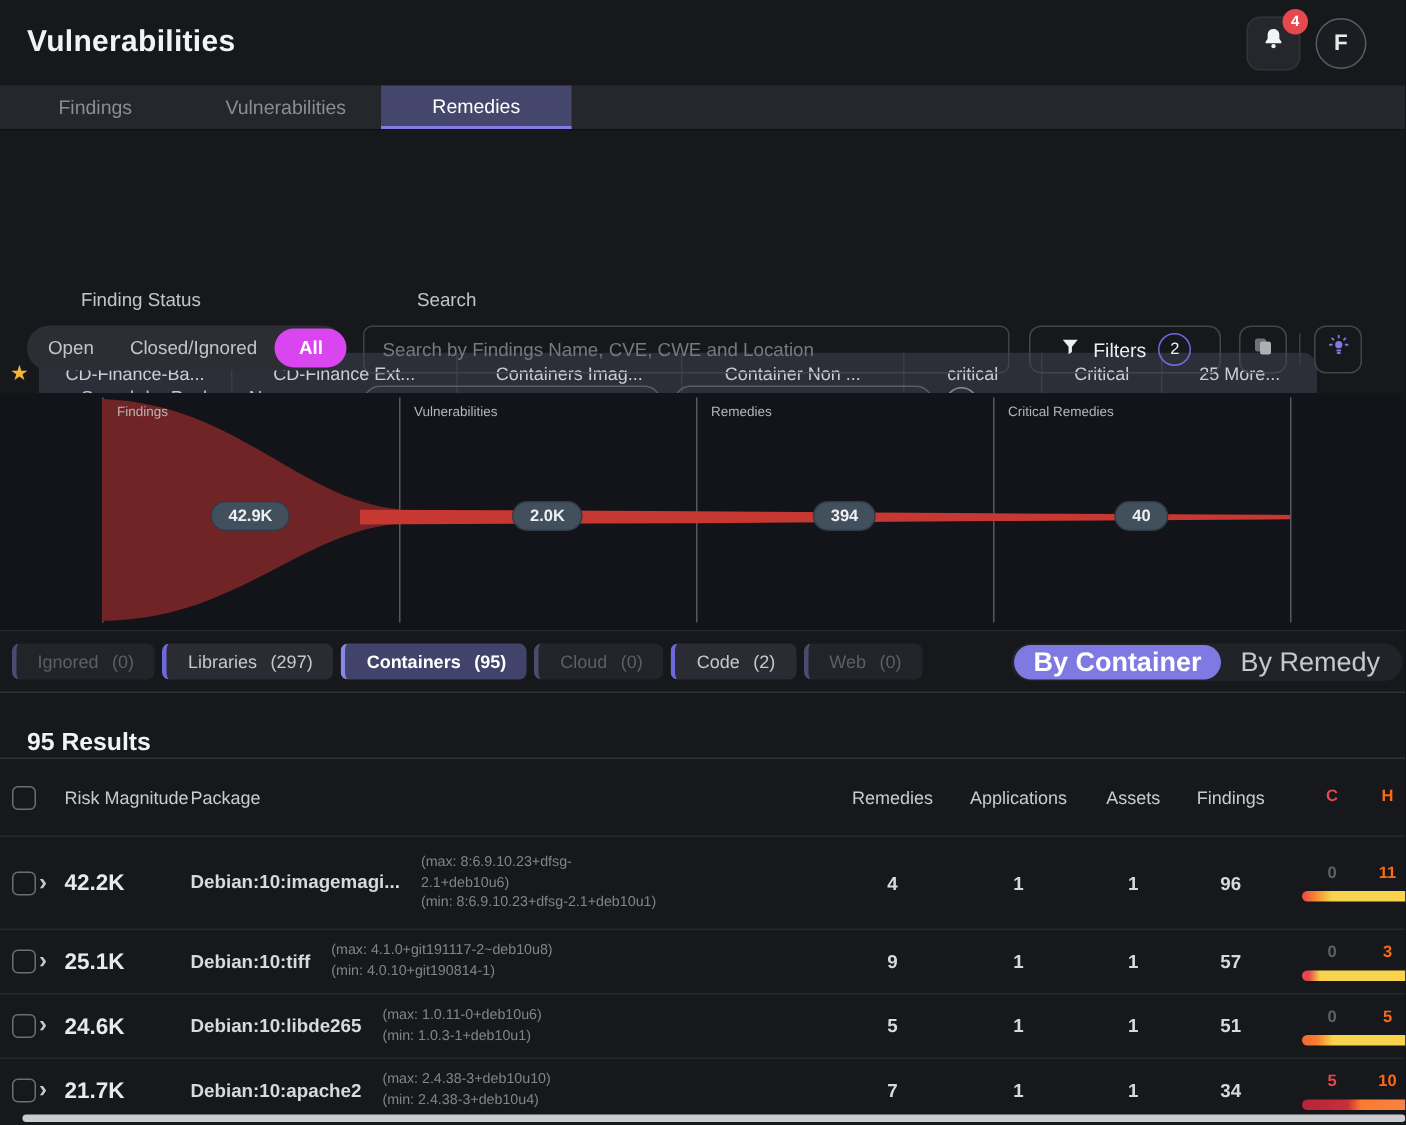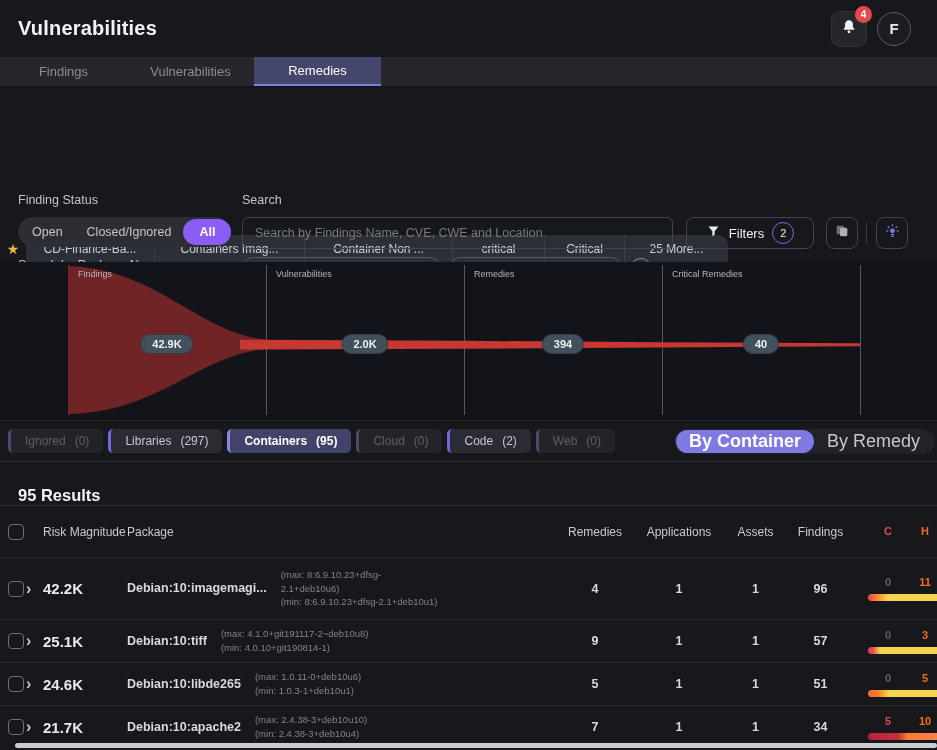--- a/index.html
+++ b/index.html
@@ -23,26 +23,26 @@
   .avatar { width:34px; height:34px; border-radius:50%; background:#1c1d22;
             border:1.5px solid #5a5c62; display:flex; align-items:center;
             justify-content:center; font-size:15px; font-weight:600; color:#e8e9eb; }
   
   .navtabs { height:30px; background:#26272d; display:flex; border-bottom:1px solid #101114; }
   .navtab { width:127px; display:flex; align-items:center; justify-content:center;
             font-size:13px; color:#8b8d93; cursor:pointer; }
   .navtab.active { background:#45466b; color:#fff; border-bottom:2px solid #817de4; }
   
   .filters { position:relative; height:148px; background:#17181c; }
-  .flabel { position:absolute; font-size:12.5px; color:#c2c4c9; }
+  .flabel { position:absolute; font-size:12.5px; color:#c2c4c9;margin-left:36px; }
   .seg { position:absolute; left:18px; top:130px; height:30px; width:212px;
          background:#2d2e34; border-radius:999px; display:flex; align-items:center; padding:2px; }
   .seg-item { padding:0 12px; font-size:12.5px; color:#c3c5ca; height:26px;
               display:flex; align-items:center; cursor:pointer; }
-  .seg-item.selected { background:#8b5cf6; color:#fff; border-radius:999px;
+  .seg-item.selected { background:#d946ef; color:#fff; border-radius:999px;
                        padding:0 16px; font-weight:600; }
   .tinput { position:absolute; background:transparent; border:1px solid #42434a;
             border-radius:8px; color:#e6e7ea; font-size:12.5px; padding:0 12px;
             font-family:inherit; outline:none; }
   .tinput::placeholder { color:#77797f; }
   .chips { position:absolute; left:242px; top:170px; display:flex; align-items:center; gap:8px; }
   .chip { display:flex; align-items:center; gap:7px; height:23px; padding:0 11px;
           border:1px solid #5a5c63; border-radius:999px; font-size:11.5px; color:#9a9ca2;
           cursor:pointer; }
   .chip b { color:#f0f1f3; font-weight:600; }
@@ -195,20 +195,21 @@
           <path d="M12 4.2v-1.6M17 6.3l1.2-1.2M7 6.3L5.8 5.1M18.6 11h1.7M3.7 11h1.7"></path>
         </svg>
       </span>
     </div>
   </div>
 
   <div class="strip">
     <div class="star-cell">★</div>
     <div class="vtabs">
       <div class="vtab" style="width:129px">CD-Finance-Ba...</div>
+      <div class="vtab" style="width:150px">CD-Finance Ext...</div>
       <div class="vtab" style="width:150px">Containers Imag...</div>
       <div class="vtab" style="width:148px">Container Non ...</div>
       <div class="vtab" style="width:92px">critical</div>
       <div class="vtab" style="width:80px">Critical</div>
       <div class="vtab" style="width:103px">25 More...</div>
     </div>
   </div>
 
   <div class="funnel">
     <svg width="937" height="159" viewBox="0 0 937 159">

